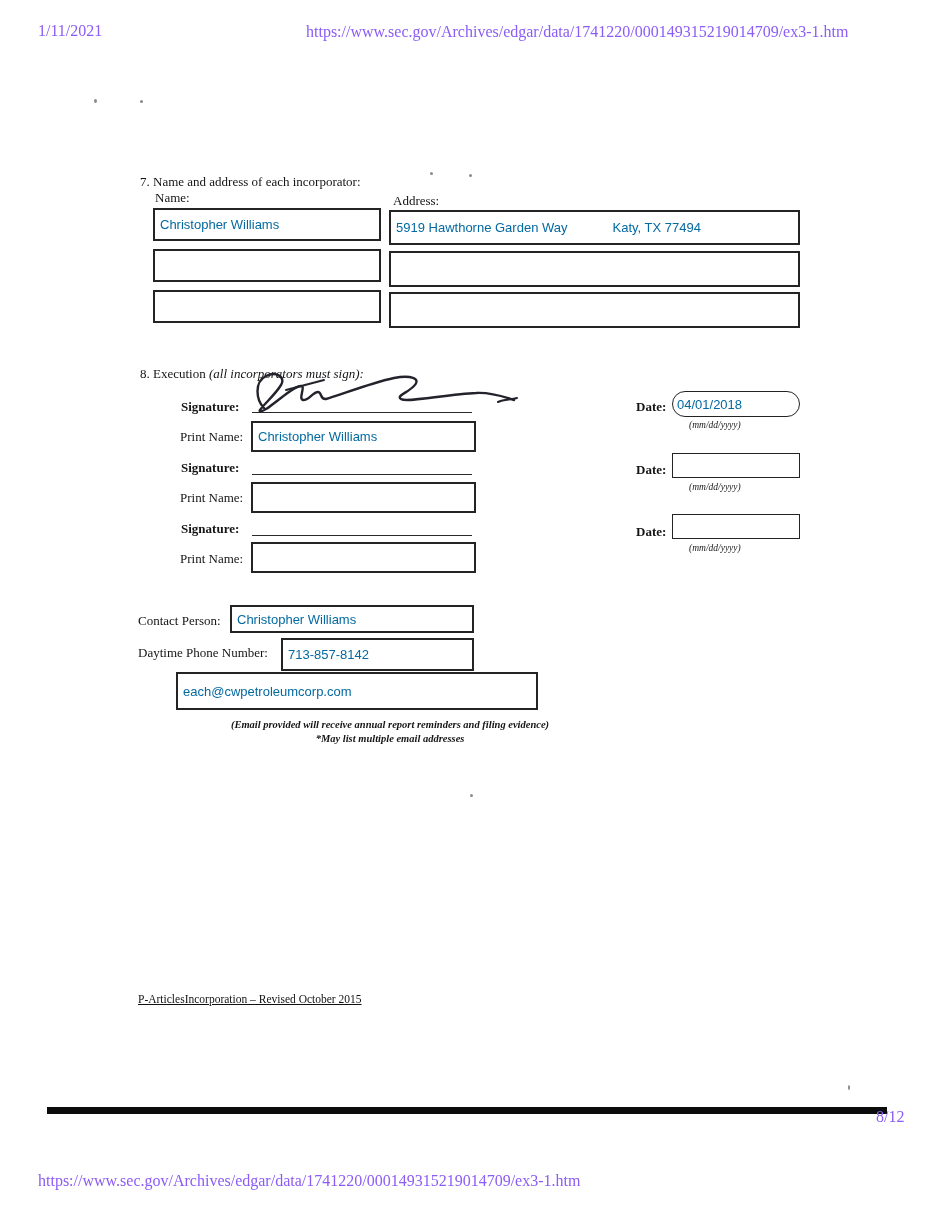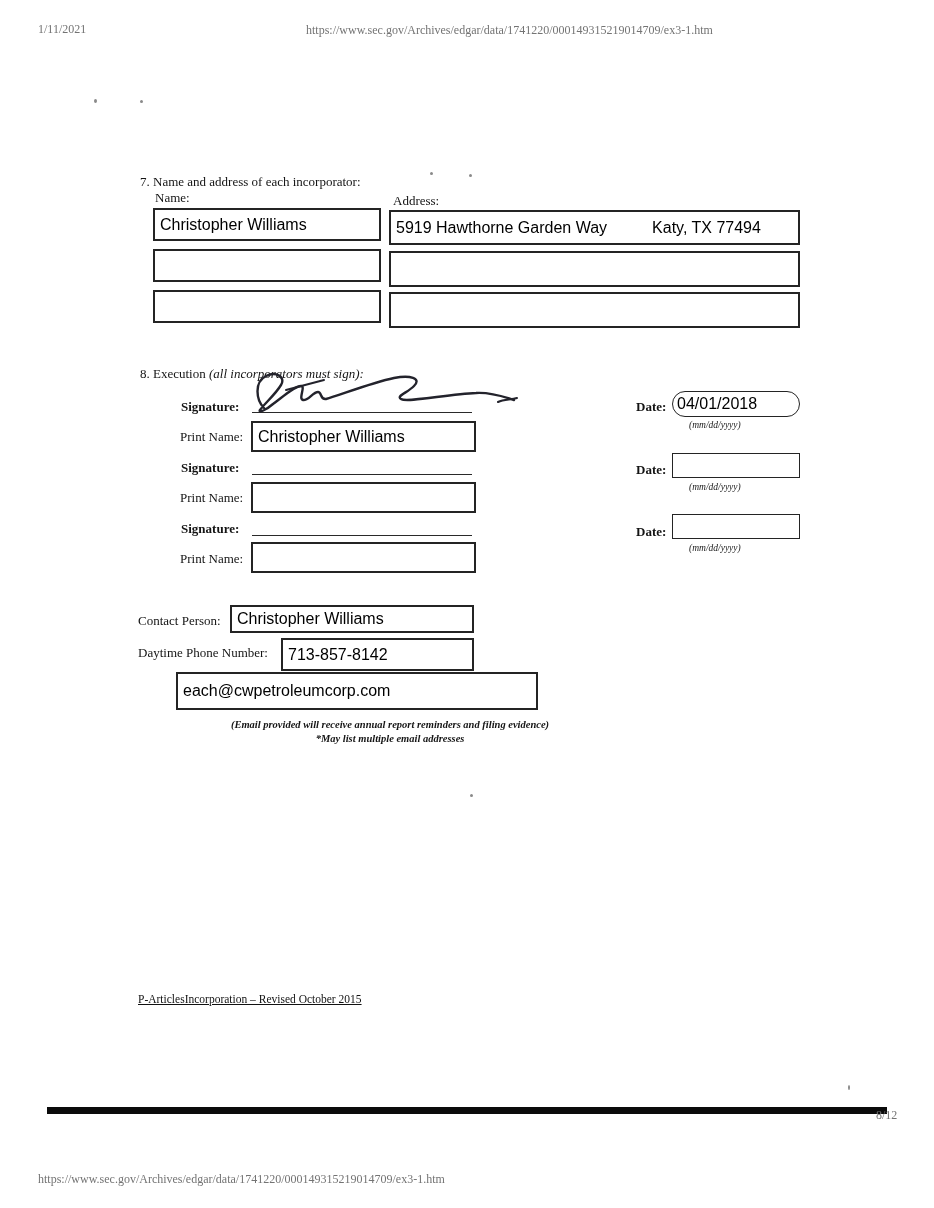--- a/index.html
+++ b/index.html
@@ -2,22 +2,22 @@
 <html><head>
 <meta charset="utf-8">
 <style>
   html,body{margin:0;padding:0;background:#ffffff;}
   .page{position:relative;width:934px;height:1208px;background:#ffffff;overflow:hidden;
         font-family:"Liberation Serif",serif;color:#111;}
   .abs{position:absolute;}
   .lbl{font-size:13px;color:#141414;white-space:nowrap;}
   .bold{font-weight:bold;}
   .ital{font-style:italic;}
-  .sans{font-family:"Liberation Sans",sans-serif;font-size:16px;color:#000000;}
-  .hdr{font-size:12px;color:#737373;white-space:nowrap;}
+  .sans{font-family:"Liberation Sans",sans-serif;font-size:13px;color:#0369a1;}
+  .hdr{font-size:16px;color:#8b5cf6;white-space:nowrap;}
   .box{border:2px solid #242424;background:#fff;box-sizing:border-box;
        display:flex;align-items:center;padding-left:5px;}
   .datebox{border:1.6px solid #242424;background:#fff;box-sizing:border-box;
        display:flex;align-items:center;padding-left:4px;}
   .sigline{border-bottom:1.4px solid #2a2a2a;}
   .hint{font-style:italic;font-size:9.5px;color:#1a1a1a;white-space:nowrap;}
   .notes{font-style:italic;font-weight:600;font-size:10.5px;color:#151515;text-align:center;}
   .bar{background:#0b0b0b;}
   .speck{background:#8a8a8a;border-radius:50%;}
 </style>

